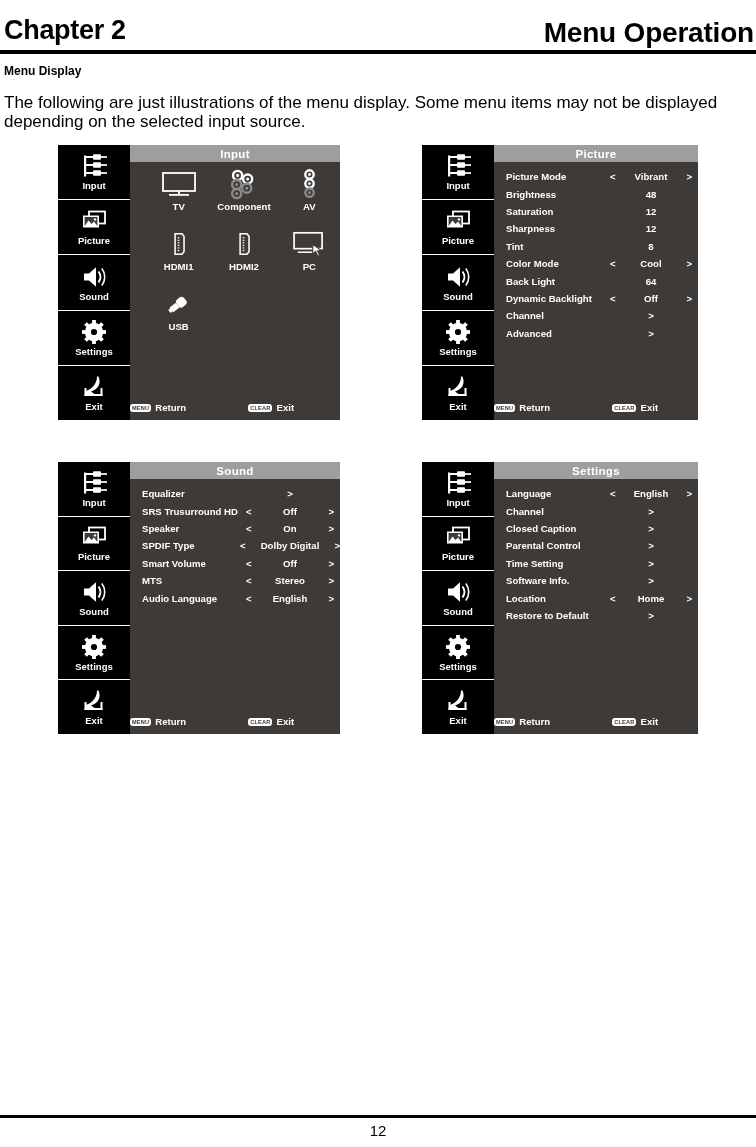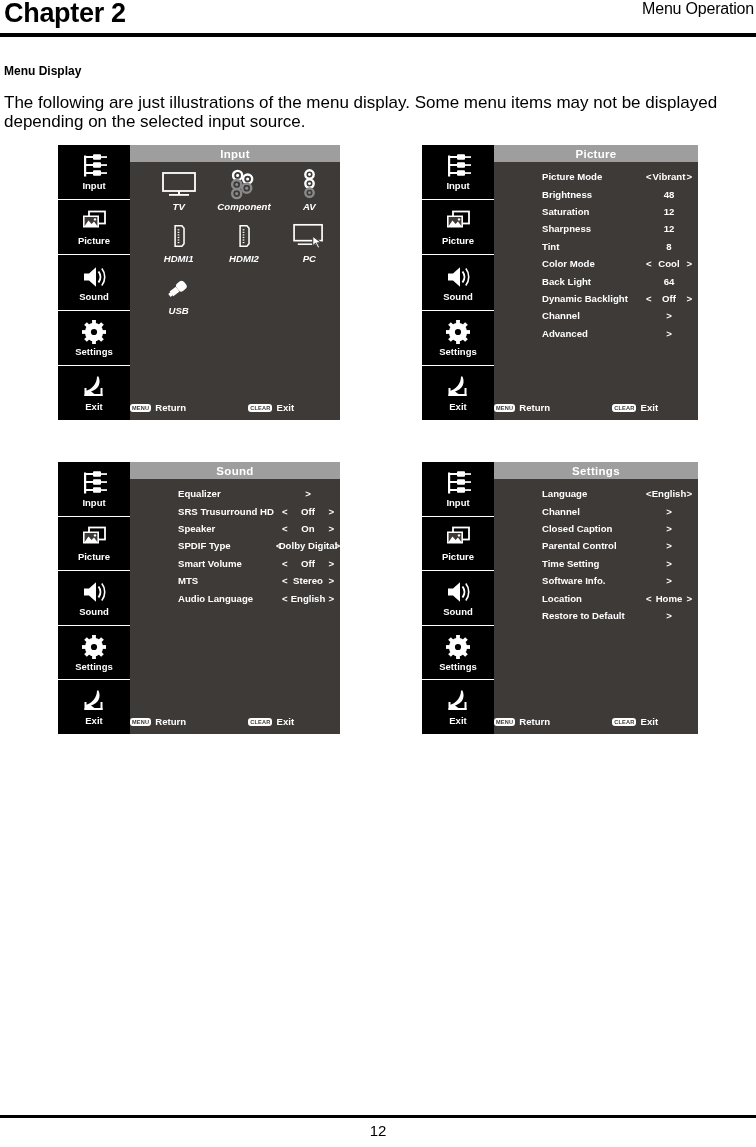--- a/index.html
+++ b/index.html
@@ -12,36 +12,36 @@
     height: 1147px;
     position: relative;
     font-family: "Liberation Sans", sans-serif;
     color: #000;
     overflow: hidden;
   }
 
   
   .page-header {
     position: absolute;
-    left: 0; top: 0;
+    left: 0; top: 17px;
     width: 756px;
     height: 34px;
   }
   .chapter-title {
     position: absolute;
     left: 4px; top: -2px;
     font-size: 27px;
     font-weight: bold;
     letter-spacing: -0.3px;
   }
   .section-title {
     position: absolute;
     right: 2px; top: 0px;
-    font-size: 16px;
-    font-weight: normal;
+    font-size: 28px;
+    font-weight: bold;
     letter-spacing: -0.2px;
   }
   .header-rule {
     position: absolute;
     left: 0; top: 33px;
     width: 756px;
     height: 4px;
     background: #000;
   }
 
@@ -132,21 +132,20 @@
   .menu-row {
     height: 17.4px;
     display: flex;
     align-items: center;
     padding-left: 12px;
     padding-right: 6px;
     color: #ffffff;
     font-size: 9.6px;
     font-weight: bold;
     box-sizing: border-box;
-    margin-left: 36px;
   }
   .row-label {
     flex: none;
     width: 104px;
     white-space: nowrap;
   }
   .row-ctl {
     flex: 1 1 auto;
     display: flex;
     align-items: center;
@@ -204,22 +203,21 @@
   }
 
   
   .src-grid {
     position: absolute;
     left: 16px;
     top: 6px;
     width: 196px;
     display: grid;
     grid-template-columns: repeat(3, 1fr);
-    row-gap: 0;
-    font-style: italic;
+    row-gap: 8px;
   }
   .src-cell {
     display: flex;
     flex-direction: column;
     align-items: center;
     justify-content: flex-start;
     height: 52px;
   }
   .src-icon {
     height: 32px;

